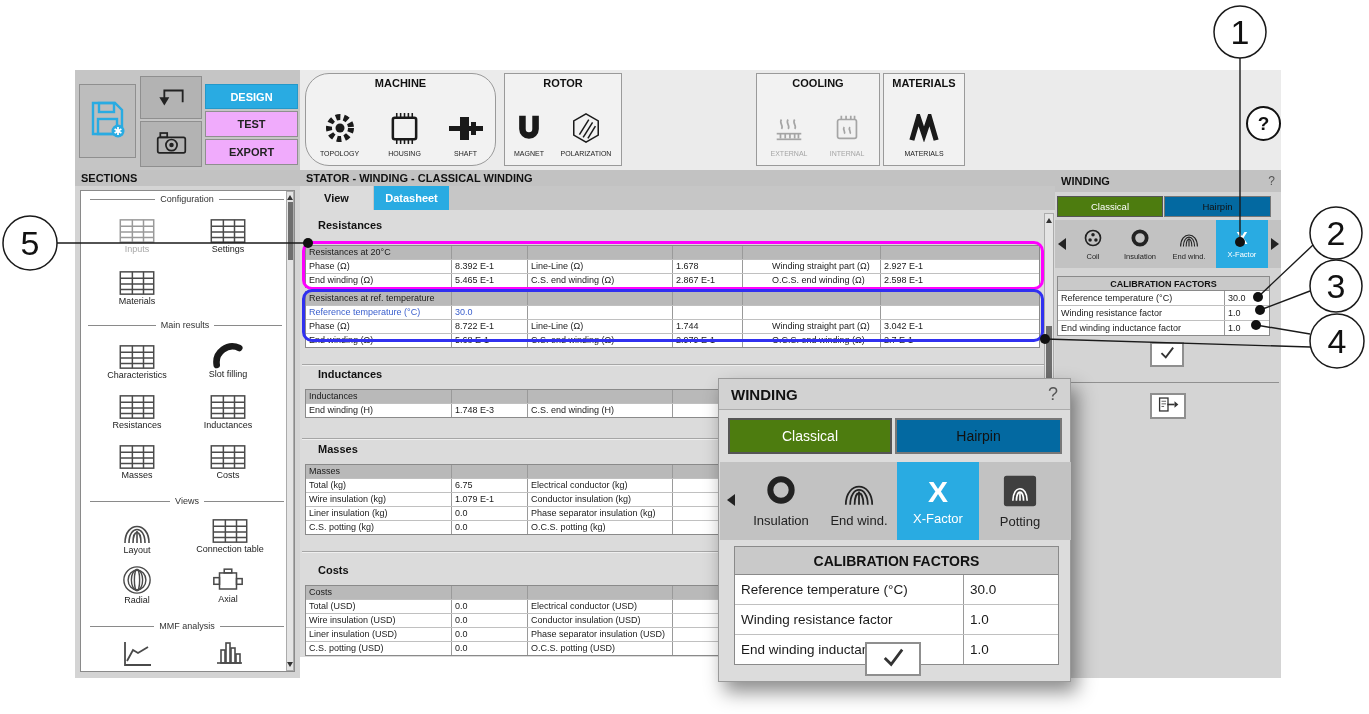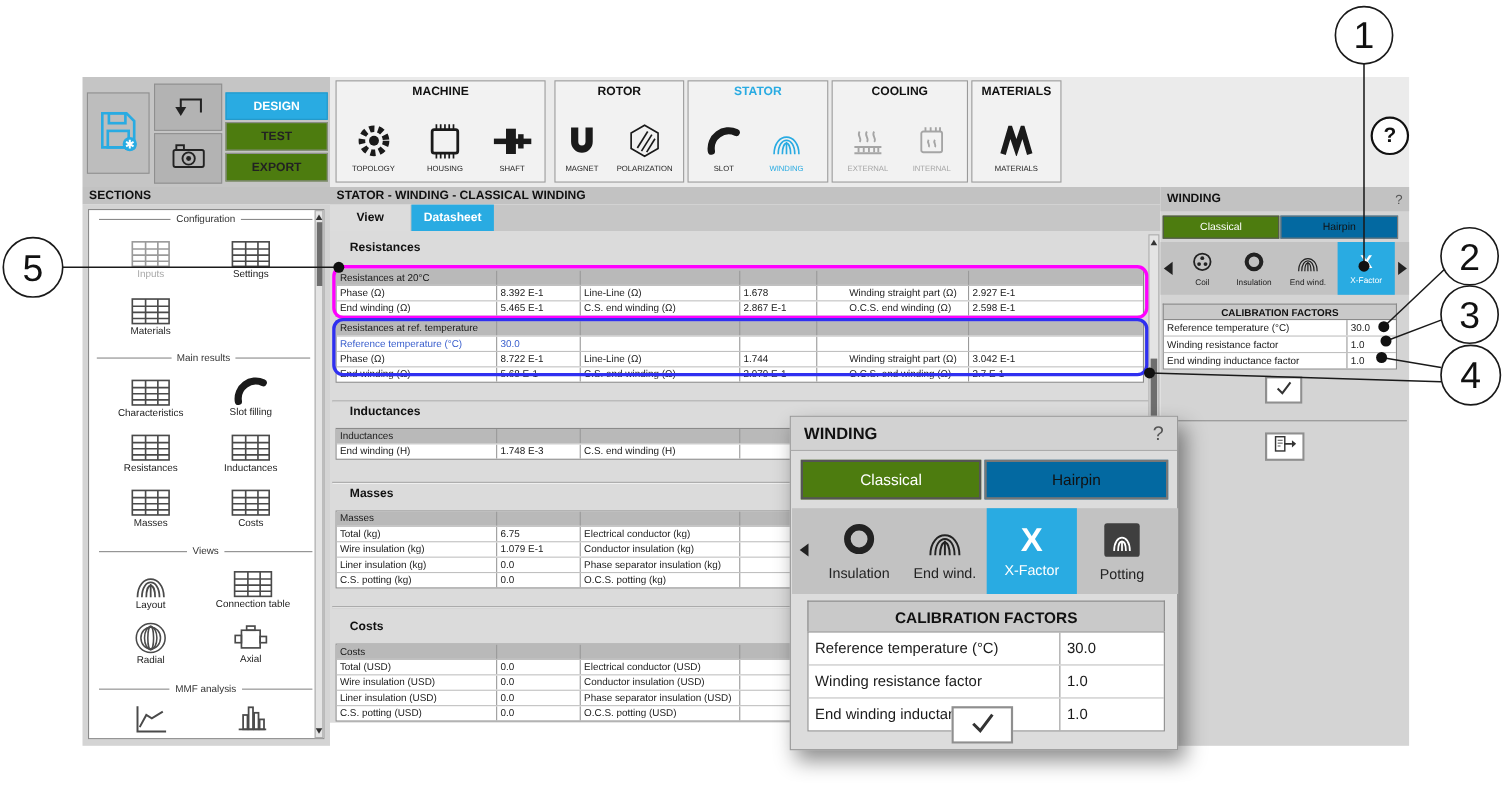--- a/index.html
+++ b/index.html
@@ -2,21 +2,21 @@
 <html><head>
 <meta charset="utf-8">
 <style>
   html,body{margin:0;padding:0;background:#fff;font-family:"Liberation Sans",sans-serif;}
   #canvas{position:relative;width:1369px;height:714px;background:#fff;overflow:hidden;}
   .abs{position:absolute;}
   
   .topleft{background:#C5C5C5;}
   .toolstrip{background:#EBEBEB;}
   .toolbtn{background:#B3B3B3;border:1px solid #8F8F8F;display:flex;align-items:center;justify-content:center;cursor:pointer;box-sizing:border-box;}
-  .modebtn{display:flex;align-items:center;justify-content:center;font-weight:bold;font-size:11px;color:#222;background:#4d7c0f;border:1px solid #8F8F8F;box-sizing:border-box;cursor:pointer;}
+  .modebtn{display:flex;align-items:center;justify-content:center;font-weight:bold;font-size:11px;color:#222;background:#f0abfc;border:1px solid #8F8F8F;box-sizing:border-box;cursor:pointer;}
   .modebtn.sel{background:#29ABE2;color:#fff;border-color:#2398C9;}
   .group{position:absolute;top:73px;height:93px;background:#F2F2F2;border:1px solid #9A9A9A;box-sizing:border-box;}
   .gtitle{font-weight:bold;font-size:11px;text-align:center;margin-top:3px;color:#111;}
   .gtitle.blue{color:#29ABE2;}
   .gitems{display:flex;justify-content:center;align-items:flex-end;gap:6px;height:68px;padding-bottom:4px;}
   .titem{display:flex;flex-direction:column;align-items:center;justify-content:flex-end;font-size:7px;color:#222;cursor:pointer;}
   .titem .ic{height:36px;display:flex;align-items:center;justify-content:center;color:#1a1a1a;}
   .titem span{margin-top:4px;white-space:nowrap;}
   .titem.blue .ic, .titem.blue span{color:#29ABE2;}
   .titem.dis .ic, .titem.dis span{color:#A5A5A5;}
@@ -258,21 +258,21 @@
   </div>
   <div class="abs toolbtn" style="left:140px;top:121px;width:62px;height:46px;">
     <span style="color:#222"><svg width="31" height="25">
           <use href="#i-camera"></use>
         </svg></span>
   </div>
   <div class="abs modebtn sel" style="left:205px;top:84px;width:93px;height:25px;">DESIGN</div>
   <div class="abs modebtn" style="left:205px;top:111px;width:93px;height:26px;">TEST</div>
   <div class="abs modebtn" style="left:205px;top:139px;width:93px;height:26px;">EXPORT</div>
 
-  <div class="group" style="left:305px;width:191px;">
+  <div class="group" style="left:305px;width:191px;border-radius:24px;">
     <div class="gtitle">MACHINE</div>
     <div class="gitems">
       <div class="titem" style="width:60px">
         <span class="ic">
             <svg width="36" height="36">
               <use href="#i-topology"></use>
             </svg>
           </span>
         <span>TOPOLOGY</span>
       </div>
@@ -310,41 +310,20 @@
         <span class="ic">
             <svg width="32" height="32">
               <use href="#i-polar"></use>
             </svg>
           </span>
         <span>POLARIZATION</span>
       </div>
     </div>
   </div>
 
-  <div class="group" style="left:625px;width:128px;">
-    <div class="gtitle blue">STATOR</div>
-    <div class="gitems" style="gap:10px">
-      <div class="titem" style="width:42px">
-        <span class="ic">
-            <svg width="32" height="26">
-              <use href="#i-slot"></use>
-            </svg>
-          </span>
-        <span>SLOT</span>
-      </div>
-      <div class="titem blue" style="width:52px">
-        <span class="ic">
-            <svg width="32" height="30">
-              <use href="#i-arches"></use>
-            </svg>
-          </span>
-        <span>WINDING</span>
-      </div>
-    </div>
-  </div>
 
   <div class="group" style="left:756px;width:124px;">
     <div class="gtitle">COOLING</div>
     <div class="gitems" style="gap:6px">
       <div class="titem dis" style="width:52px">
         <span class="ic">
             <svg width="34" height="32">
               <use href="#i-ext"></use>
             </svg>
           </span>

